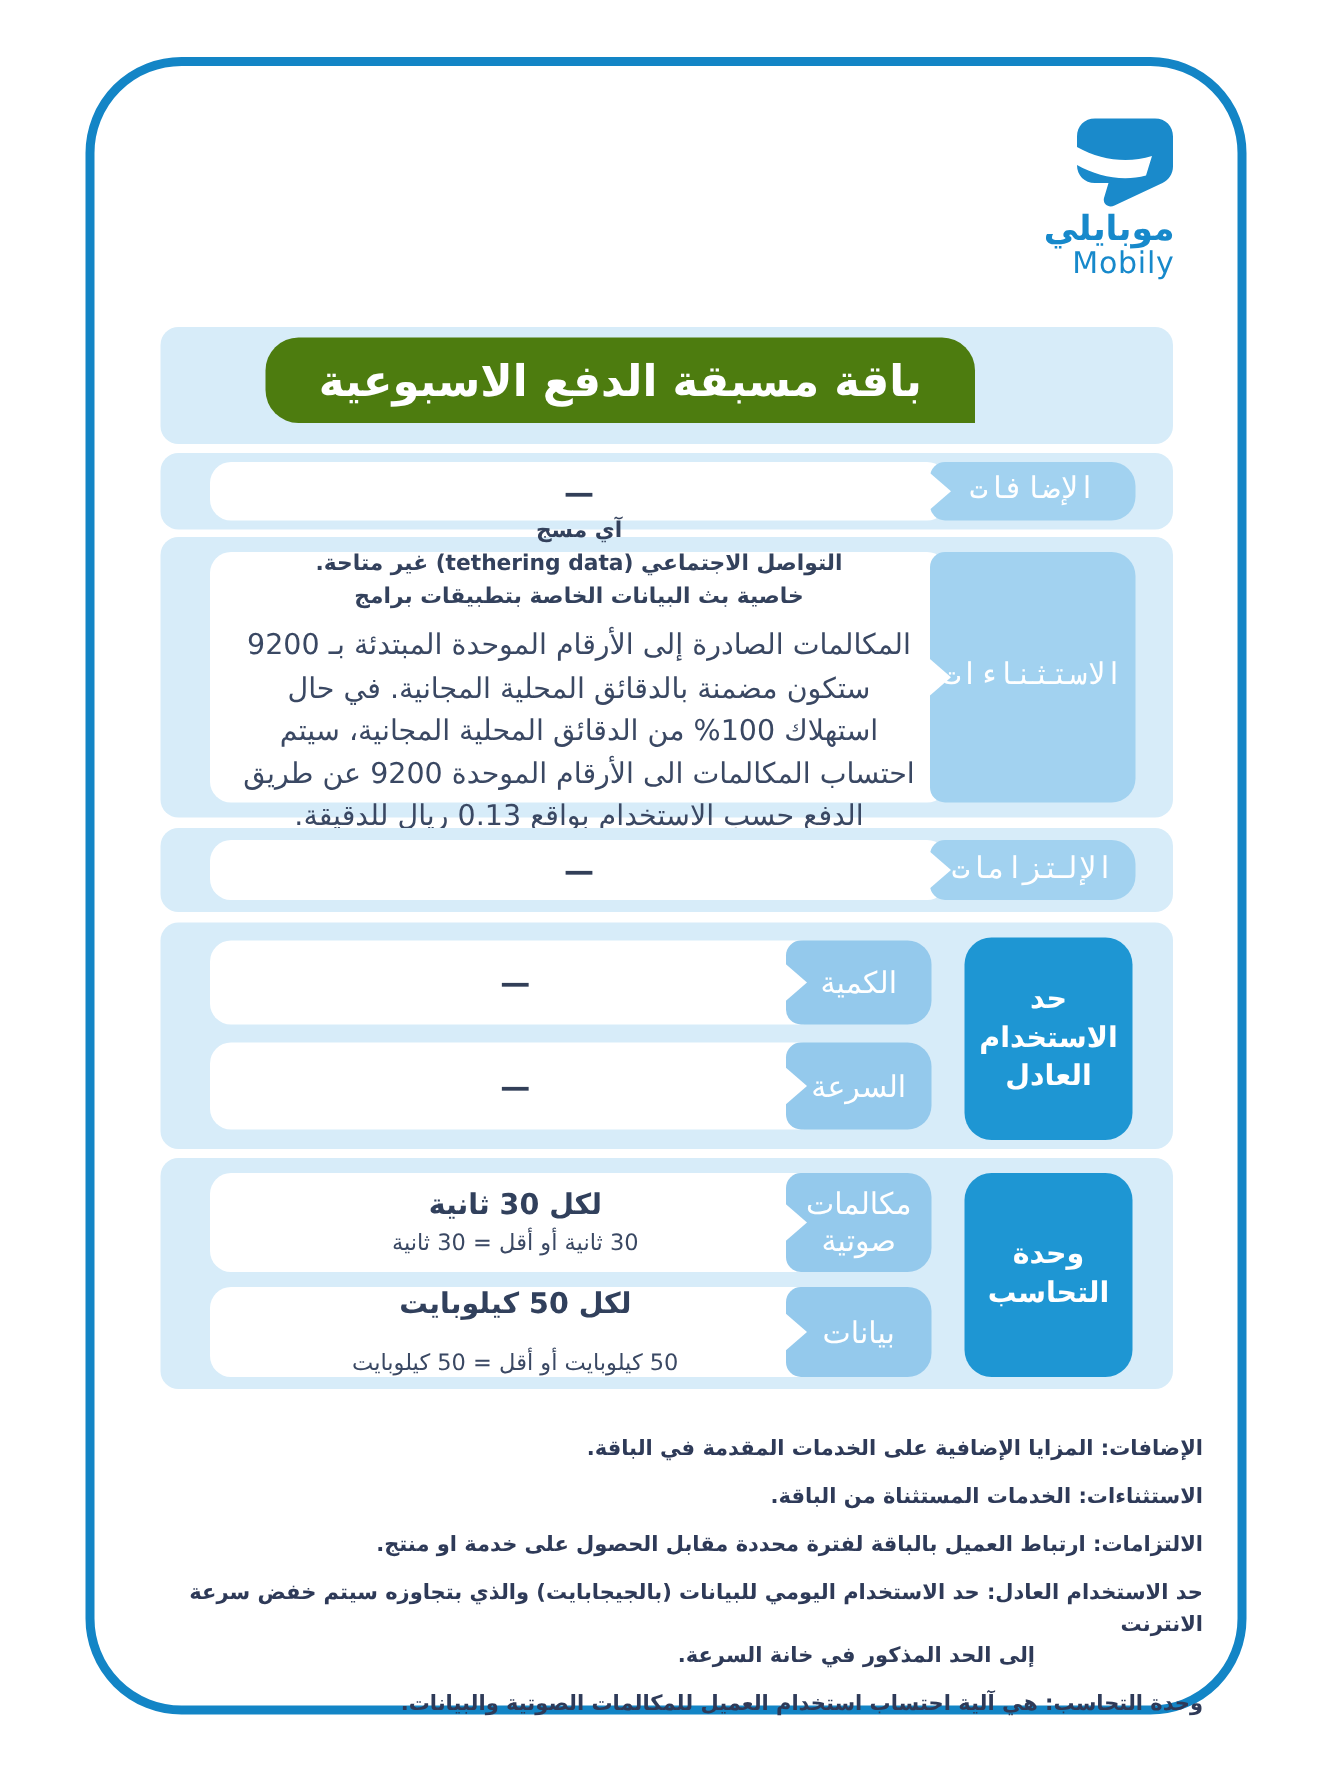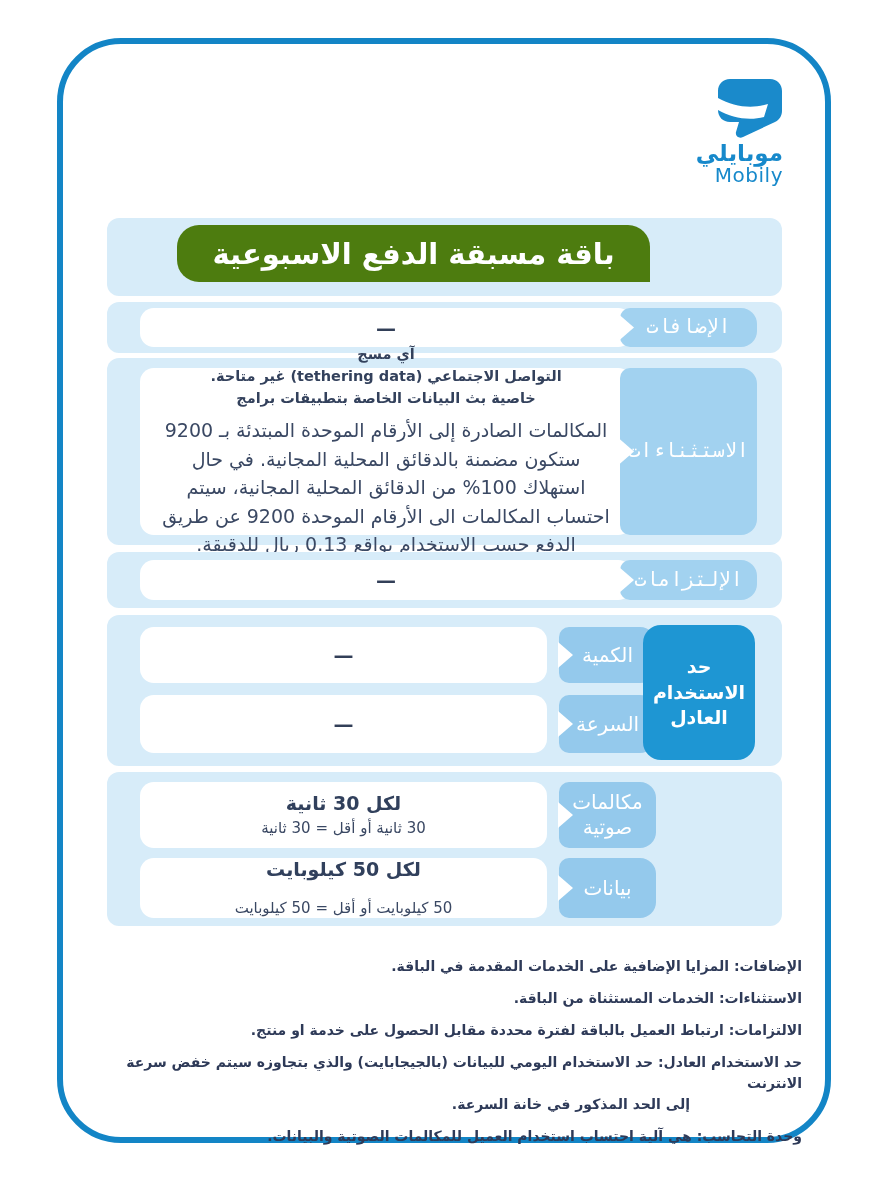--- a/index.html
+++ b/index.html
@@ -31,21 +31,21 @@
 
   .wbox { position:absolute; background:#fff; border-radius:14px;
           display:flex; flex-direction:column; align-items:center; justify-content:center;
           direction:rtl; text-align:center; color:#33415C; }
   .dash { font-size:20px; font-weight:bold; color:#323F58; }
 
   .tab, .subtab { position:absolute; color:#fff; display:flex; flex-direction:column;
           align-items:center; justify-content:center; direction:rtl; text-align:center;
           font-size:20px; line-height:1.25; }
   .tab    { background:#A2D2F0; border-radius:10px 16px 16px 10px; width:137px; left:513px;font-family:Liberation Mono, monospace; }
-  .subtab { background:#94C9EC; border-radius:10px 16px 16px 10px; width:97px;  left:452px; padding:12px 4px; }
+  .subtab { background:#94C9EC; border-radius:10px 16px 16px 10px; width:97px;  left:417px; padding:12px 4px; }
   .notch { position:absolute; left:-1px; top:50%; transform:translateY(-50%);
            width:15px; height:26px; background:#fff;
            clip-path:polygon(0 0, 100% 50%, 0 100%); }
 
   .darkbox { position:absolute; left:536px; width:112px; background:#1E96D3; border-radius:18px;
              display:flex; align-items:center; justify-content:center;
              color:#fff; font-weight:bold; font-size:19px; line-height:1.35;
              direction:rtl; text-align:center; padding:0 24px; }
 
   .exc-box { padding:0 18px; justify-content:center; }
@@ -145,20 +145,23 @@
       <span>مكالمات صوتية</span>
     </div>
     <div class="wbox" style="left:33px; top:86px; width:407px; height:60px;gap:15px;">
       <div class="val-main">لكل 50 كيلوبايت</div>
       <div class="val-sub">50 كيلوبايت أو أقل = 50 كيلوبايت</div>
     </div>
     <div class="subtab" style="top:86px; height:60px;">
       <span class="notch"></span>
       <span>بيانات</span>
     </div>
+    <div class="darkbox" style="top:10px; height:136px;">
+      <span>وحدة التحاسب</span>
+    </div>
   </div>
 
   <div class="footer">
     <div class="fline">الإضافات: المزايا الإضافية على الخدمات المقدمة في الباقة.</div>
     <div class="fline">الاستثناءات: الخدمات المستثناة من الباقة.</div>
     <div class="fline">الالتزامات: ارتباط العميل بالباقة لفترة محددة مقابل الحصول على خدمة او منتج.</div>
     <div class="fline joined">حد الاستخدام العادل: حد الاستخدام اليومي للبيانات (بالجيجابايت) والذي بتجاوزه سيتم خفض سرعة الانترنت</div>
     <div class="fline indent">إلى الحد المذكور في خانة السرعة.</div>
     <div class="fline">وحدة التحاسب: هي آلية احتساب استخدام العميل للمكالمات الصوتية والبيانات.</div>
   </div>

